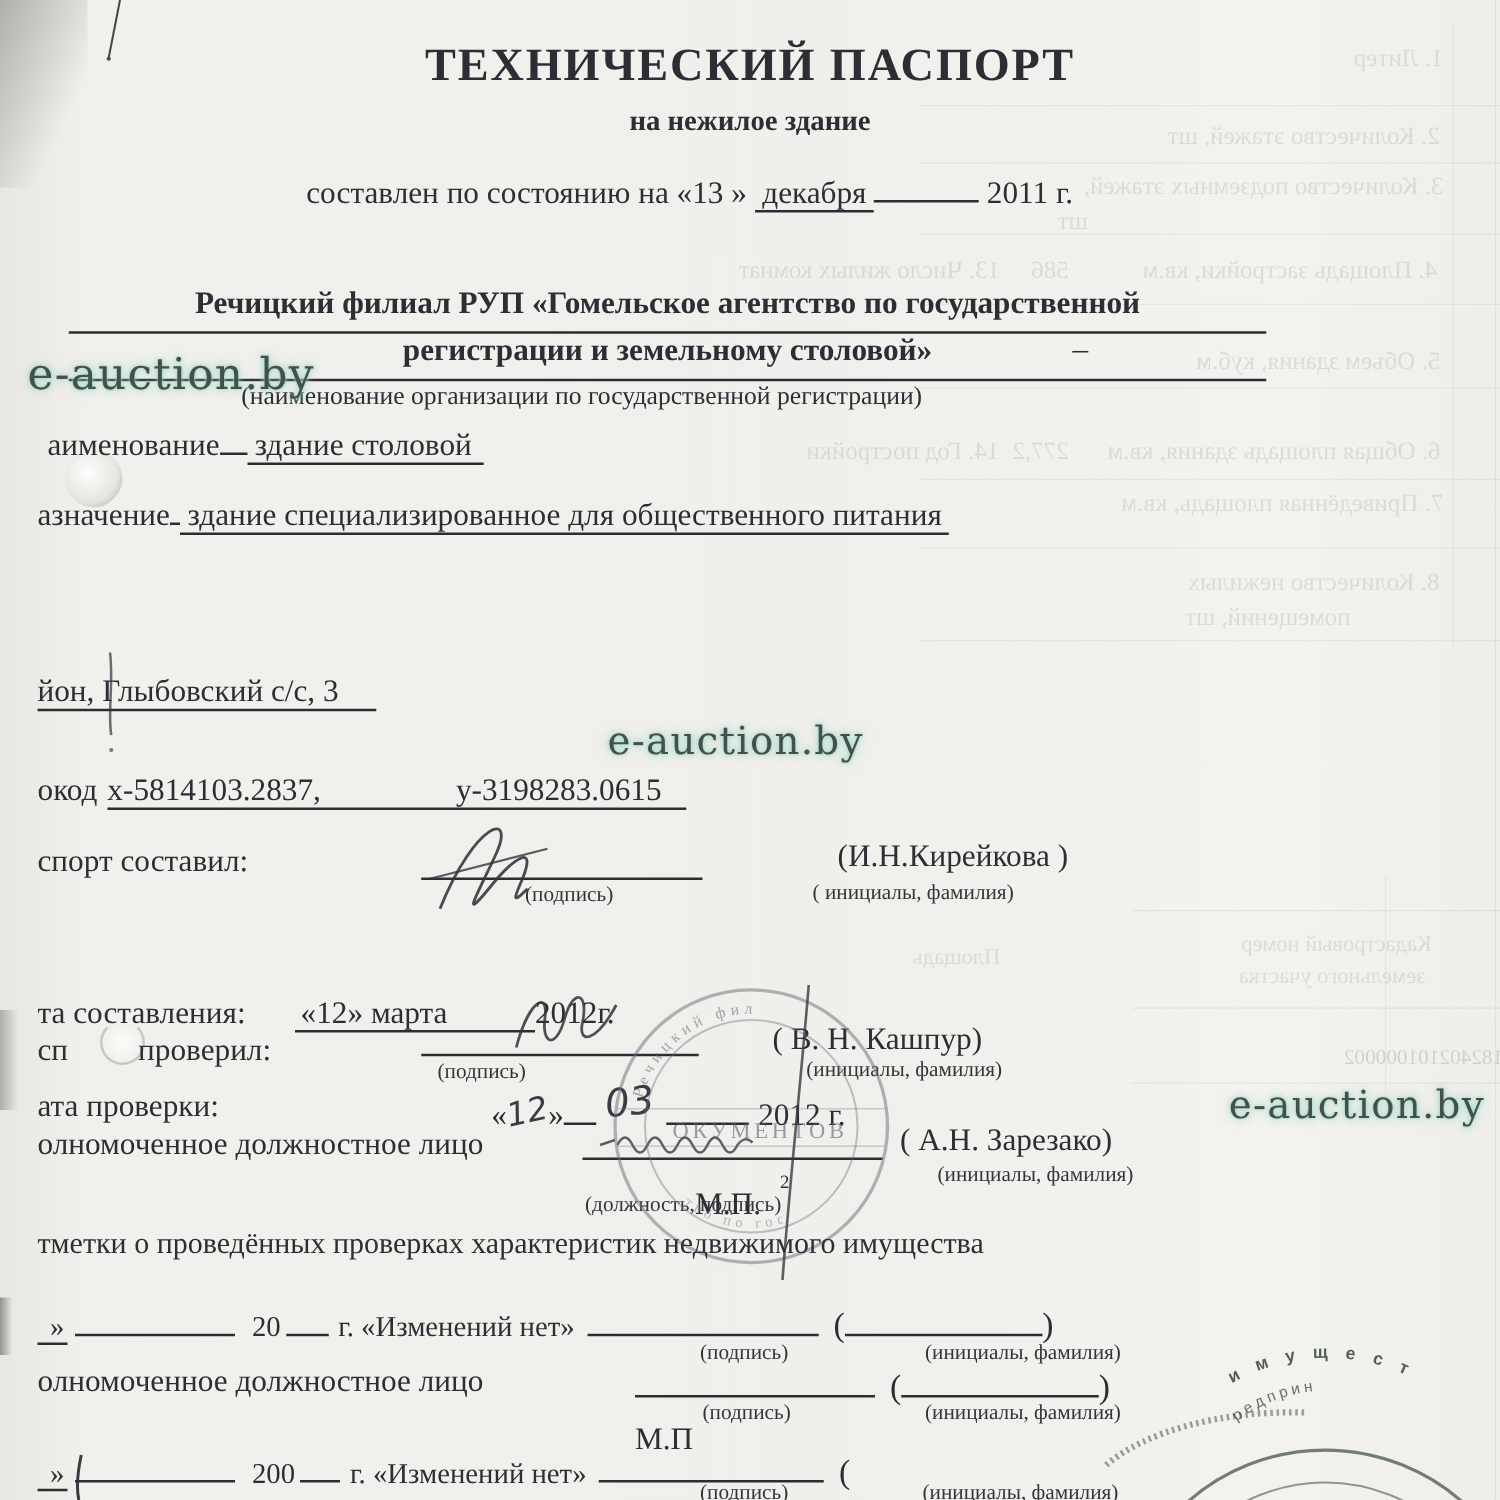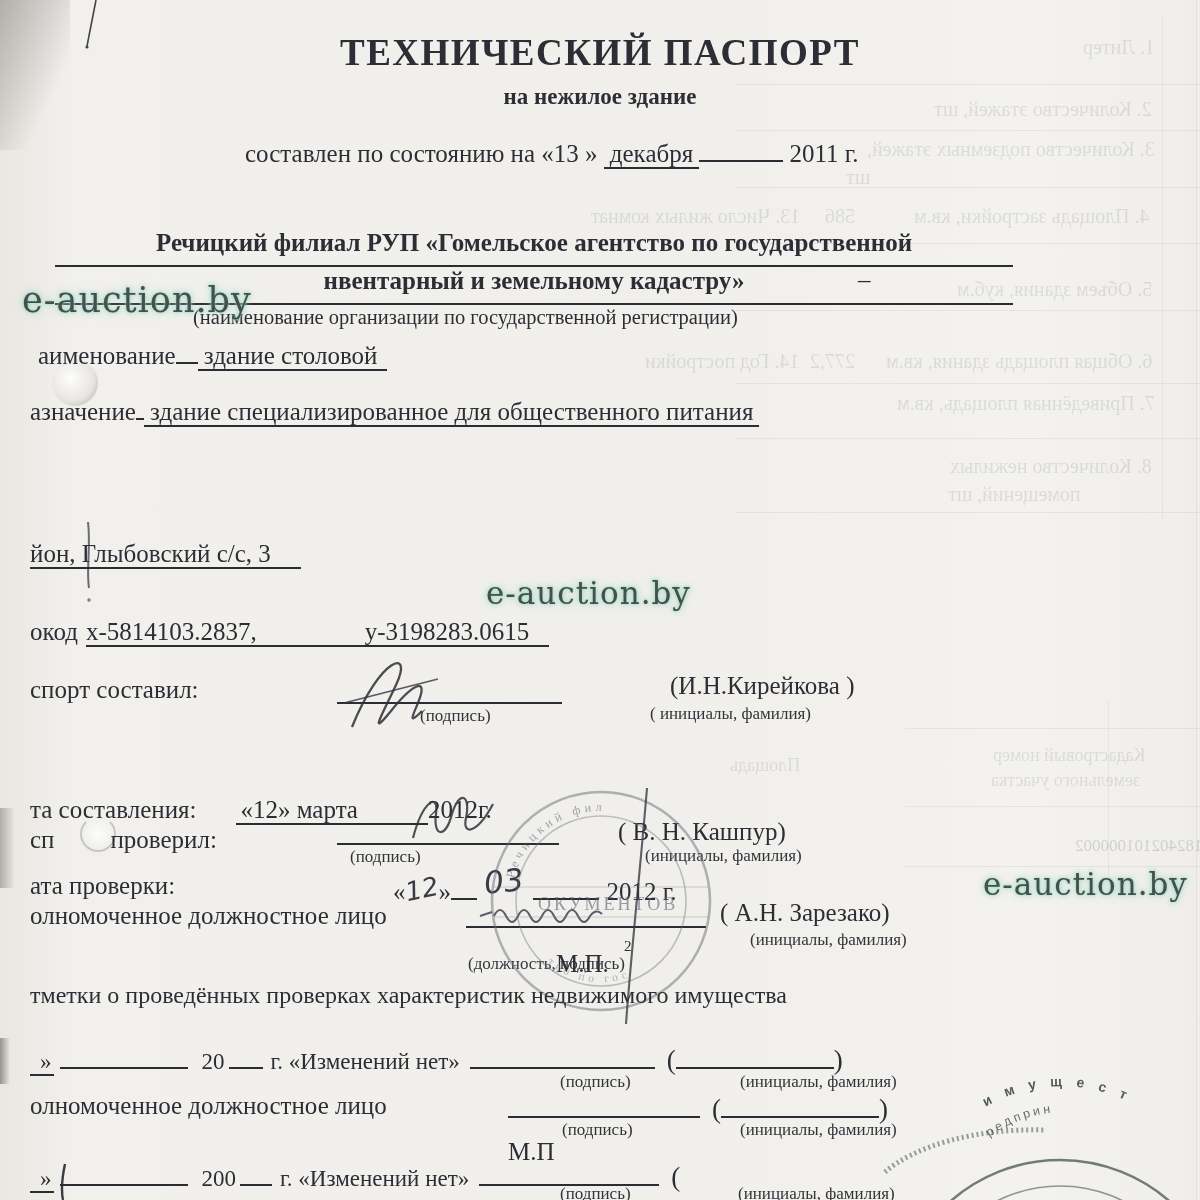--- a/index.html
+++ b/index.html
@@ -90,21 +90,21 @@
   <div class="ln b" style="left:0;top:32px;width:1200px;text-align:center;font-size:37px;letter-spacing:1.5px;">ТЕХНИЧЕСКИЙ ПАСПОРТ</div>
   <div class="ln b" style="left:0;top:84px;width:1200px;text-align:center;font-size:23px;">на нежилое здание</div>
 
   <div class="ln" style="left:245px;top:134px;">
     <span>составлен по состоянию на «13 »</span>
     <span class="u" style="padding:0 6px;">декабря</span><span class="blank" style="width:84px;"></span>
     <span>2011 г.</span>
   </div>
 
   <div class="ruled ln b" style="top:229px;height:36px;font-size:25px;">Речицкий филиал РУП «Гомельское агентство  по государственной</div>
-  <div class="ruled ln b" style="top:267px;height:36px;font-size:25px;">нвентарный и земельному кадастру»</div>
+  <div class="ruled ln b" style="top:267px;height:36px;font-size:25px;">регистрации и земельному столовой»</div>
   <span class="ln" style="left:858px;top:266px;font-size:25px;">–</span>
   <div class="ln" style="left:193px;top:306px;font-size:20.5px;">(наименование организации по государственной регистрации)</div>
 
   <div class="ln" style="left:38px;top:336px;">
     <span>аименование</span><span class="blank" style="width:22px;"></span><span class="u" style="padding:0 10px 0 6px;">здание столовой</span>
   </div>
 
   <div class="ln" style="left:30px;top:392px;">
     <span>азначение</span><span class="blank" style="width:8px;"></span><span class="u" style="padding:0 6px;">здание специализированное для общественного питания</span>
   </div>

